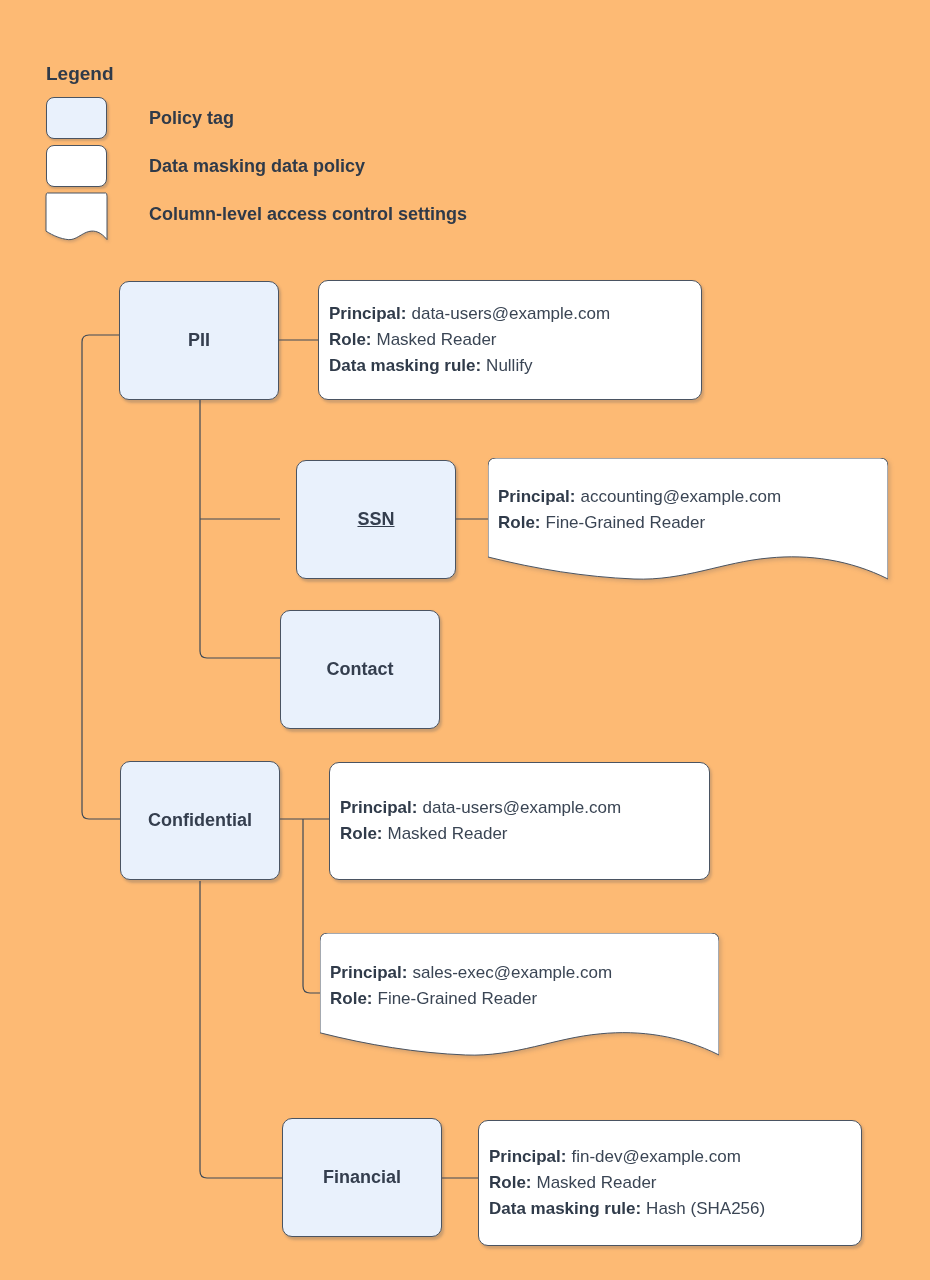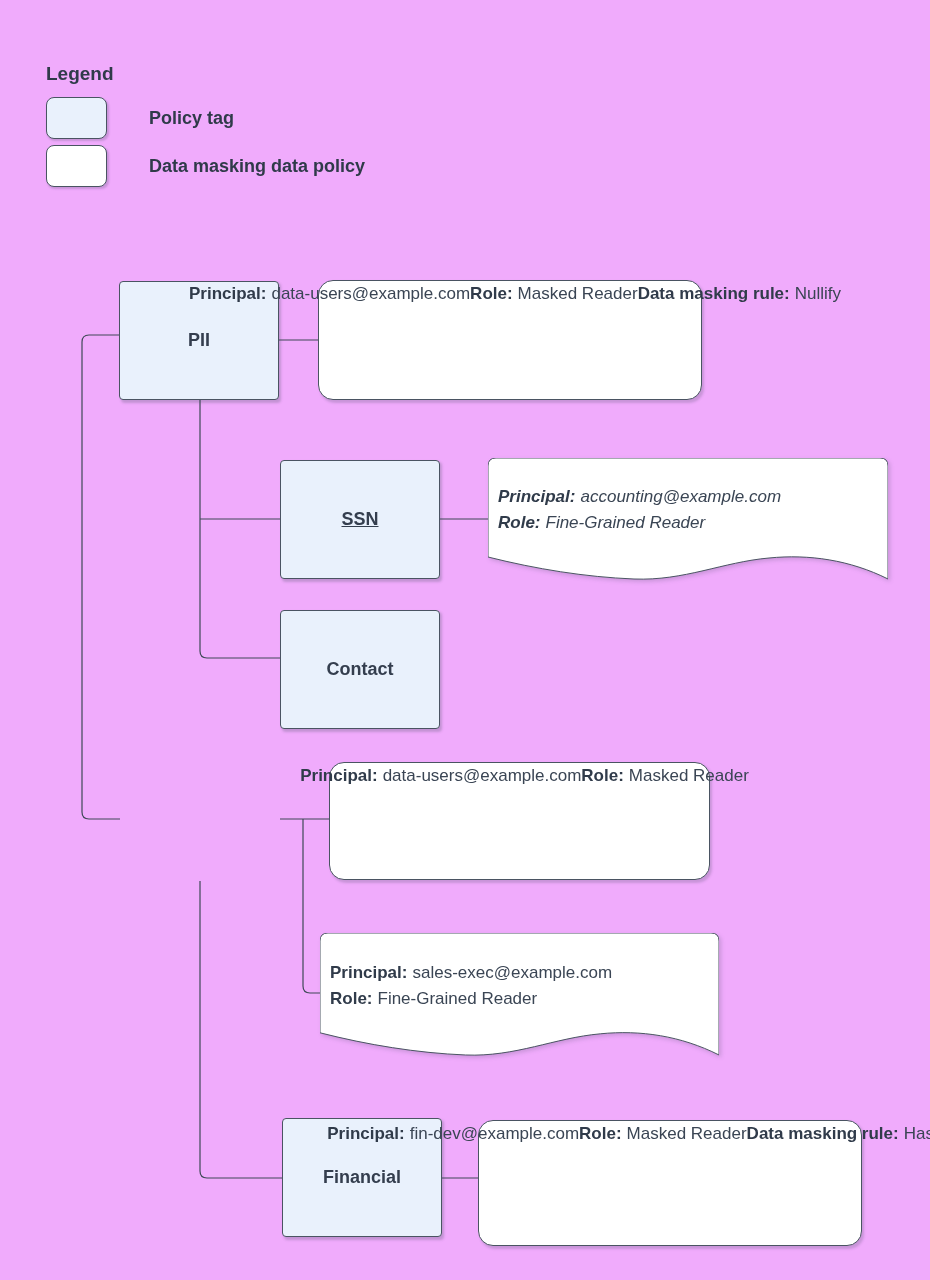--- a/index.html
+++ b/index.html
@@ -1,19 +1,19 @@
 <!DOCTYPE html>
 <html><head>
 <meta charset="utf-8">
 <style>
   html,body { margin:0; padding:0; background:#ffffff; }
   .canvas {
     position: relative;
     width: 930px; height: 1280px;
-    background: #f0abfc;
+    background: #fdba74;
     font-family: "Liberation Sans", sans-serif;
     color: #333e4e;
     overflow: hidden;
   }
   .wires { position:absolute; left:0; top:0; width:930px; height:1280px; }
   .wires path { fill:none; stroke:#3e4956; stroke-width:1.2; }
 
   
   .legend-title {
     position:absolute; left:46px; top:63px;
@@ -27,31 +27,31 @@
     background:#ffffff; box-shadow:1.5px 2px 2px rgba(60,70,90,.22);
   }
   .swatch.blue { background:#e9f1fc; }
   .doc-swatch-wrap { width:61px; height:42px; position:relative; }
   .doc-swatch-wrap svg { position:absolute; left:0; top:0; overflow:visible;
     filter:drop-shadow(1.5px 2px 1.5px rgba(60,70,90,.22)); }
 
   
   .node {
     position:absolute; width:160px; height:119px; box-sizing:border-box;
-    background:#e9f1fc; border:1px solid #4a5462; border-radius:4px;
+    background:#e9f1fc; border:1px solid #4a5462; border-radius:10px;
     display:flex; align-items:center; justify-content:center;
     box-shadow:2px 2.5px 2.5px rgba(60,70,90,.25);
   }
   .node span { font-size:18px; font-weight:bold; color:#343e4e; }
 
   
   .policy {
     position:absolute; box-sizing:border-box;
-    background:#ffffff; border:1px solid #4a5462; border-radius:15px;
-    display:flex; flex-direction:row; justify-content:center;
+    background:#ffffff; border:1px solid #4a5462; border-radius:10px;
+    display:flex; flex-direction:column; justify-content:center;
     padding-left:10px; padding-right:0;
     box-shadow:2px 2.5px 2.5px rgba(60,70,90,.22);
   }
   .pline { font-size:17px; line-height:26px; white-space:nowrap; color:#3a4554; }
   .pline .pl { font-weight:bold; color:#303b4a; margin-right:5px; }
 
   
   .doc { position:absolute; }
   .doc svg { position:absolute; left:0; top:0;
     filter:drop-shadow(2px 2.5px 2px rgba(60,70,90,.22)); }
@@ -82,29 +82,40 @@
   <div class="legend-row" style="top:97px;">
     <div class="swatch blue"></div>
     <div class="legend-label">Policy tag</div>
   </div>
 
   <div class="legend-row" style="top:145px;">
     <div class="swatch"></div>
     <div class="legend-label">Data masking data policy</div>
   </div>
 
+  <div class="legend-row" style="top:193px;">
+    <div class="doc-swatch-wrap">
+      <svg width="61" height="47" viewBox="0 0 400 122" preserveAspectRatio="none">
+        <path class="doc-swatch-path" vector-effect="non-scaling-stroke" d="M 0 8 Q 0 0 8 0 L 392 0 Q 400 0 400 8 L 400 121 C 362 102 321 96 281 100 C 235 104 196 123 146 121 C 97 119 48 111 0 99 Z"></path>
+      </svg>
+    </div>
+    <div class="legend-label">Column-level access control settings</div>
+  </div>
 
   <div class="node" style="left:119px; top:281px;">
     <span>PII</span>
   </div>
-  <div class="node" style="left:280px; top:460px;text-decoration:underline;">
+  <div class="node" style="left:296px; top:460px;text-decoration:underline;">
     <span>SSN</span>
   </div>
   <div class="node" style="left:280px; top:610px;">
     <span>Contact</span>
+  </div>
+  <div class="node" style="left:120px; top:761px;">
+    <span>Confidential</span>
   </div>
   <div class="node" style="left:282px; top:1118px;">
     <span>Financial</span>
   </div>
 
   <div class="policy" style="left:318px; top:280px; width:384px; height:120px;">
     <div class="pline">
       <span class="pl">Principal:</span><span class="pv">data-users@example.com</span>
     </div>
     <div class="pline">
@@ -129,21 +140,21 @@
       <span class="pl">Principal:</span><span class="pv">fin-dev@example.com</span>
     </div>
     <div class="pline">
       <span class="pl">Role:</span><span class="pv">Masked Reader</span>
     </div>
     <div class="pline">
       <span class="pl">Data masking rule:</span><span class="pv">Hash (SHA256)</span>
     </div>
   </div>
 
-  <div class="doc" style="left:488px; top:458px; width:320px; height:122px;font-style:italic;">
+  <div class="doc" style="left:488px; top:458px; width:320px; height:122px;">
     <svg width="400" height="122" viewBox="0 0 400 122" preserveAspectRatio="none">
       <path class="doc-shape-path" vector-effect="non-scaling-stroke" d="M 0 8 Q 0 0 8 0 L 392 0 Q 400 0 400 8 L 400 121 C 362 102 321 96 281 100 C 235 104 196 123 146 121 C 97 119 48 111 0 99 Z"></path>
     </svg>
     <div class="doc-text">
       <div class="pline">
         <span class="pl">Principal:</span><span class="pv">accounting@example.com</span>
       </div>
       <div class="pline">
         <span class="pl">Role:</span><span class="pv">Fine-Grained Reader</span>
       </div>

